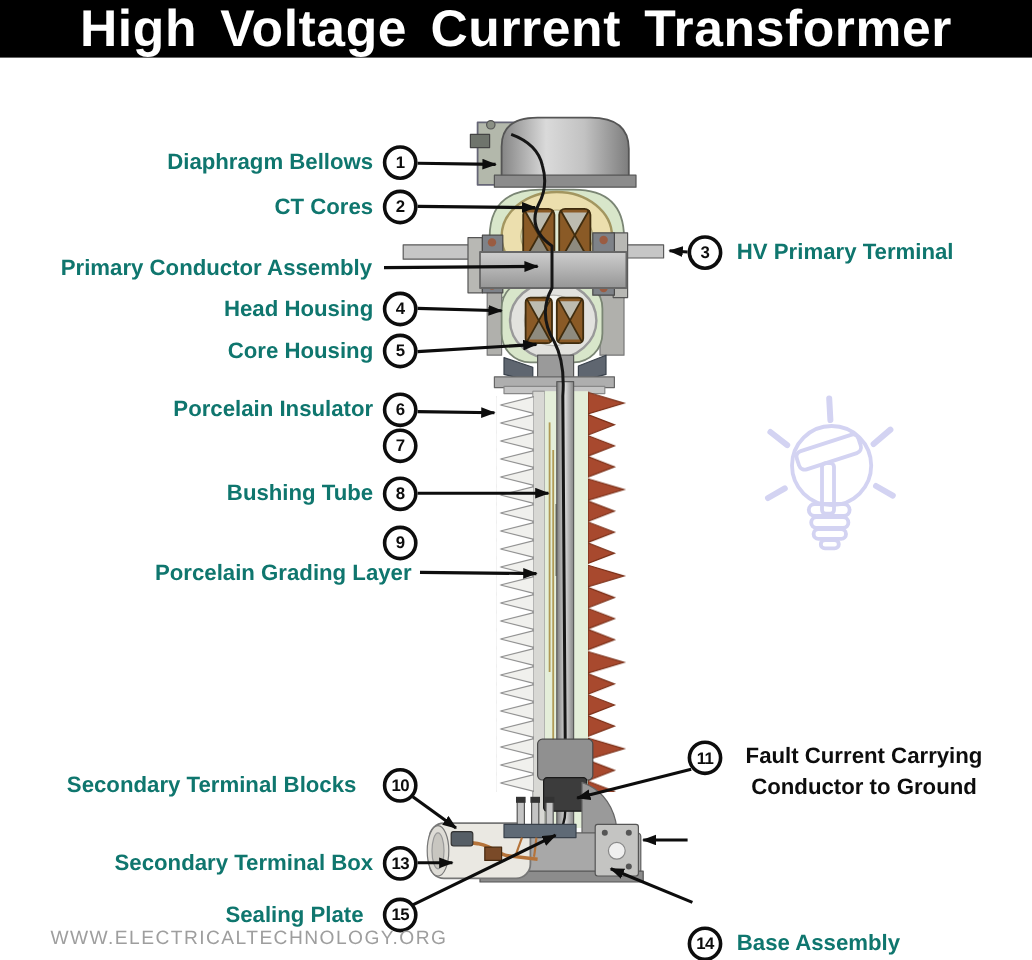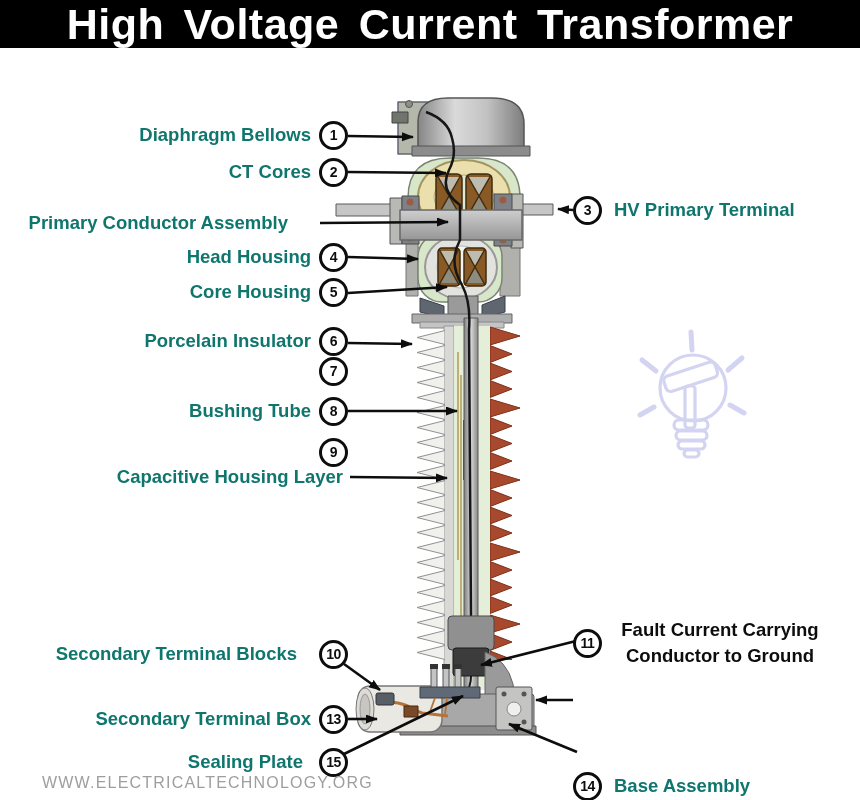--- a/index.html
+++ b/index.html
@@ -14,21 +14,21 @@
   
   .lrow,.rrow{position:absolute;height:30px;display:flex;align-items:center;gap:8px;}
   .lrow{justify-content:flex-end;}
   .rrow{gap:12px;}
   .lbl{font-size:18.5px;font-weight:bold;color:#0f766e;white-space:nowrap;line-height:30px;}
   .num{box-sizing:content-box;width:23px;height:23px;border:3px solid #0d0d0d;border-radius:50%;
        background:#ffffff;display:flex;align-items:center;justify-content:center;
        font-size:14px;font-weight:bold;color:#0d0d0d;letter-spacing:-.5px;flex:0 0 auto;}
   .wrap2{font-size:18.5px;font-weight:bold;color:#0d0d0d;width:212px;text-align:center;
          line-height:26px;white-space:normal;}
-  .row11{align-items:center;height:auto;}
+  .row11{align-items:flex-start;height:auto;}
   
   #footer{position:absolute;left:0;top:774px;width:740px;text-align:left;padding-left:42px;
           box-sizing:border-box;font-size:16px;letter-spacing:1.2px;color:#9e9e9e;}
 </style>
 </head>
 <body>
 
 <div id="stage">
 
   <svg id="art" viewBox="0 0 860 800">
@@ -230,21 +230,21 @@
   </div>
 
   <div class="lrow" style="top:120px;right:512px;">
     <span class="lbl">Diaphragm Bellows</span>
     <span class="num">1</span>
   </div>
   <div class="lrow" style="top:157px;right:512px;">
     <span class="lbl">CT Cores</span>
     <span class="num">2</span>
   </div>
-  <div class="lrow" style="top:208px;right:572px;justify-content:center;">
+  <div class="lrow" style="top:208px;right:550px;justify-content:center;">
     <span class="lbl">Primary Conductor Assembly</span>
   </div>
   <div class="lrow" style="top:242px;right:512px;">
     <span class="lbl">Head Housing</span>
     <span class="num">4</span>
   </div>
   <div class="lrow" style="top:277px;right:512px;">
     <span class="lbl">Core Housing</span>
     <span class="num">5</span>
   </div>
@@ -256,21 +256,21 @@
     <span class="num">7</span>
   </div>
   <div class="lrow" style="top:396px;right:512px;">
     <span class="lbl">Bushing Tube</span>
     <span class="num">8</span>
   </div>
   <div class="lrow" style="top:437px;right:512px;">
     <span class="num">9</span>
   </div>
   <div class="lrow" style="top:462px;right:517px;">
-    <span class="lbl">Capacitive Housing Layer</span>
+    <span class="lbl">Porcelain Grading Layer</span>
   </div>
   <div class="lrow" style="top:639px;right:512px;gap:22px;">
     <span class="lbl">Secondary Terminal Blocks</span>
     <span class="num">10</span>
   </div>
   <div class="lrow" style="top:704px;right:512px;">
     <span class="lbl">Secondary Terminal Box</span>
     <span class="num">13</span>
   </div>
   <div class="lrow" style="top:747px;right:512px;gap:16px;">

